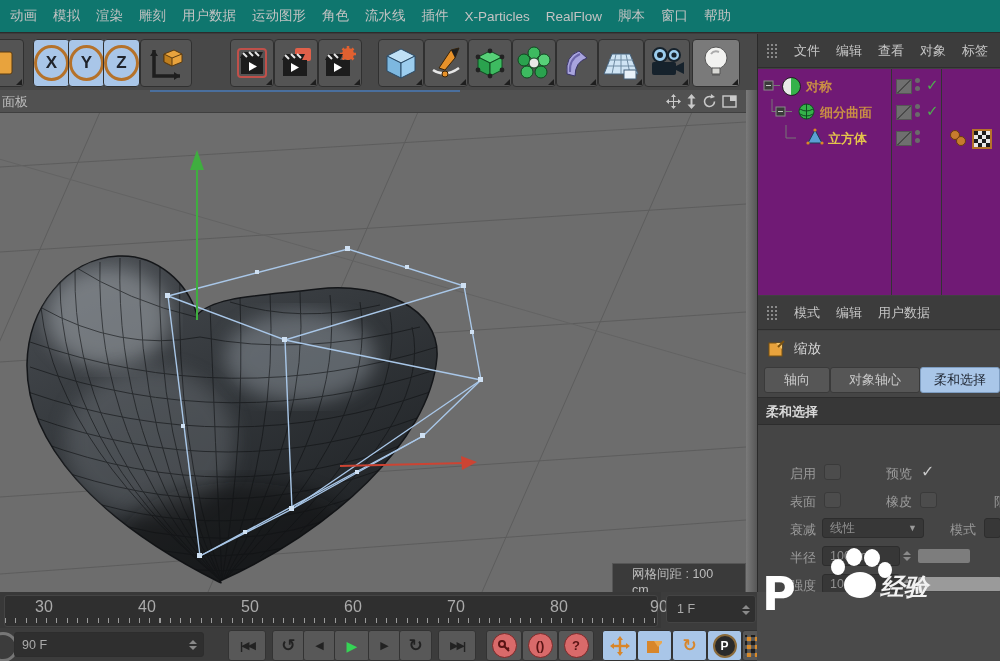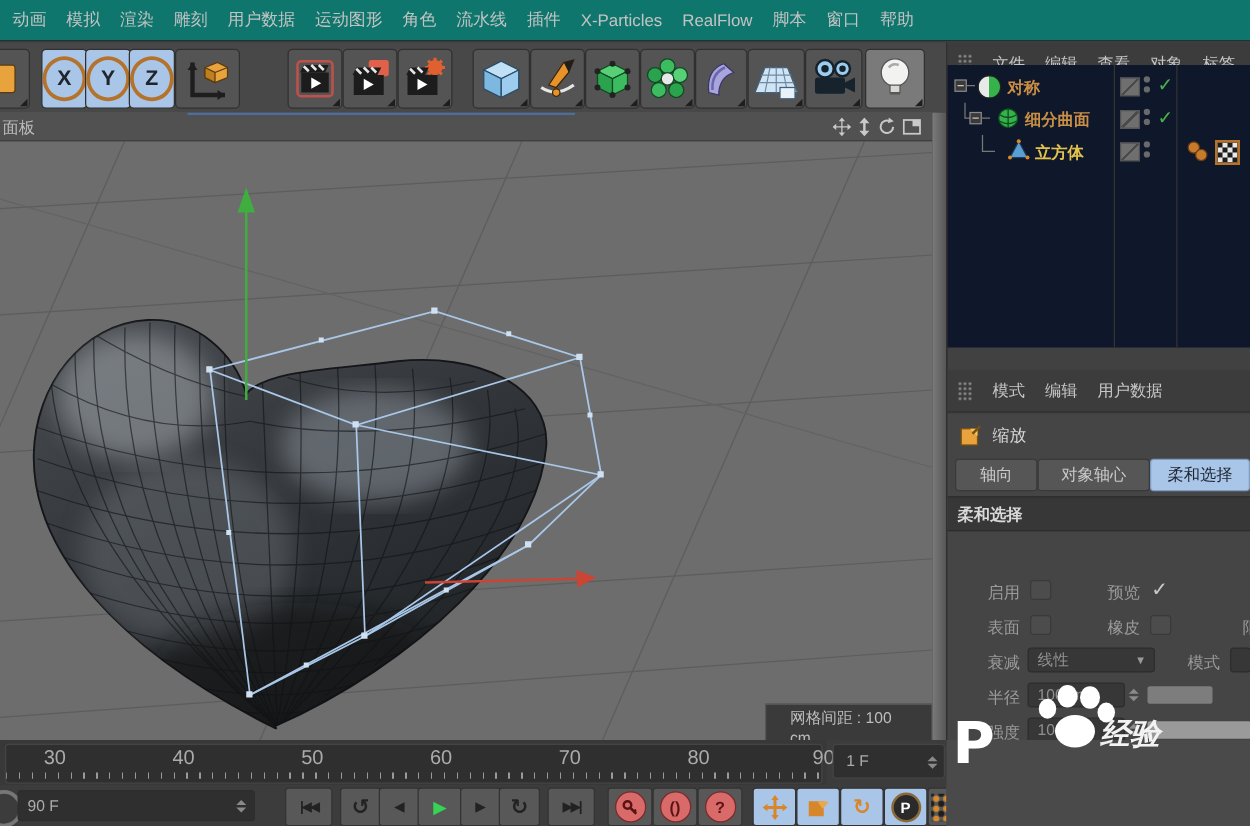--- a/index.html
+++ b/index.html
@@ -394,21 +394,21 @@
 
   <div class="pmenu" style="top:0;">
     <span class="grip"></span>
     <span class="mi">文件</span>
     <span class="mi">编辑</span>
     <span class="mi">查看</span>
     <span class="mi">对象</span>
     <span class="mi">标签</span>
   </div>
 
-  <div class="abs" style="left:0;top:18px;width:100%;height:226px;background:#0f172a;">
+  <div class="abs" style="left:0;top:35px;width:100%;height:226px;background:#701a75;">
     <div class="colsep" style="left:133px;"></div>
     <div class="colsep" style="left:183px;"></div>
 
     <div class="omrow" style="top:4px;">
       <svg width="30" height="26" style="position:absolute;left:4px;top:0;">
         <rect x="2" y="8" width="9" height="9" fill="#3a3a3a" stroke="#8a8a8a"></rect>
           <line x1="4" y1="12.5" x2="9" y2="12.5" stroke="#c9c9c9"></line>
         <line x1="11" y1="12.5" x2="18" y2="12.5" stroke="#777"></line>
       </svg>
       <span style="position:absolute;left:24px;top:4px;width:17px;height:17px;border-radius:50%;background:linear-gradient(90deg,#e9e9e9 50%,#35b24a 50%);border:1px solid #222;"></span>

